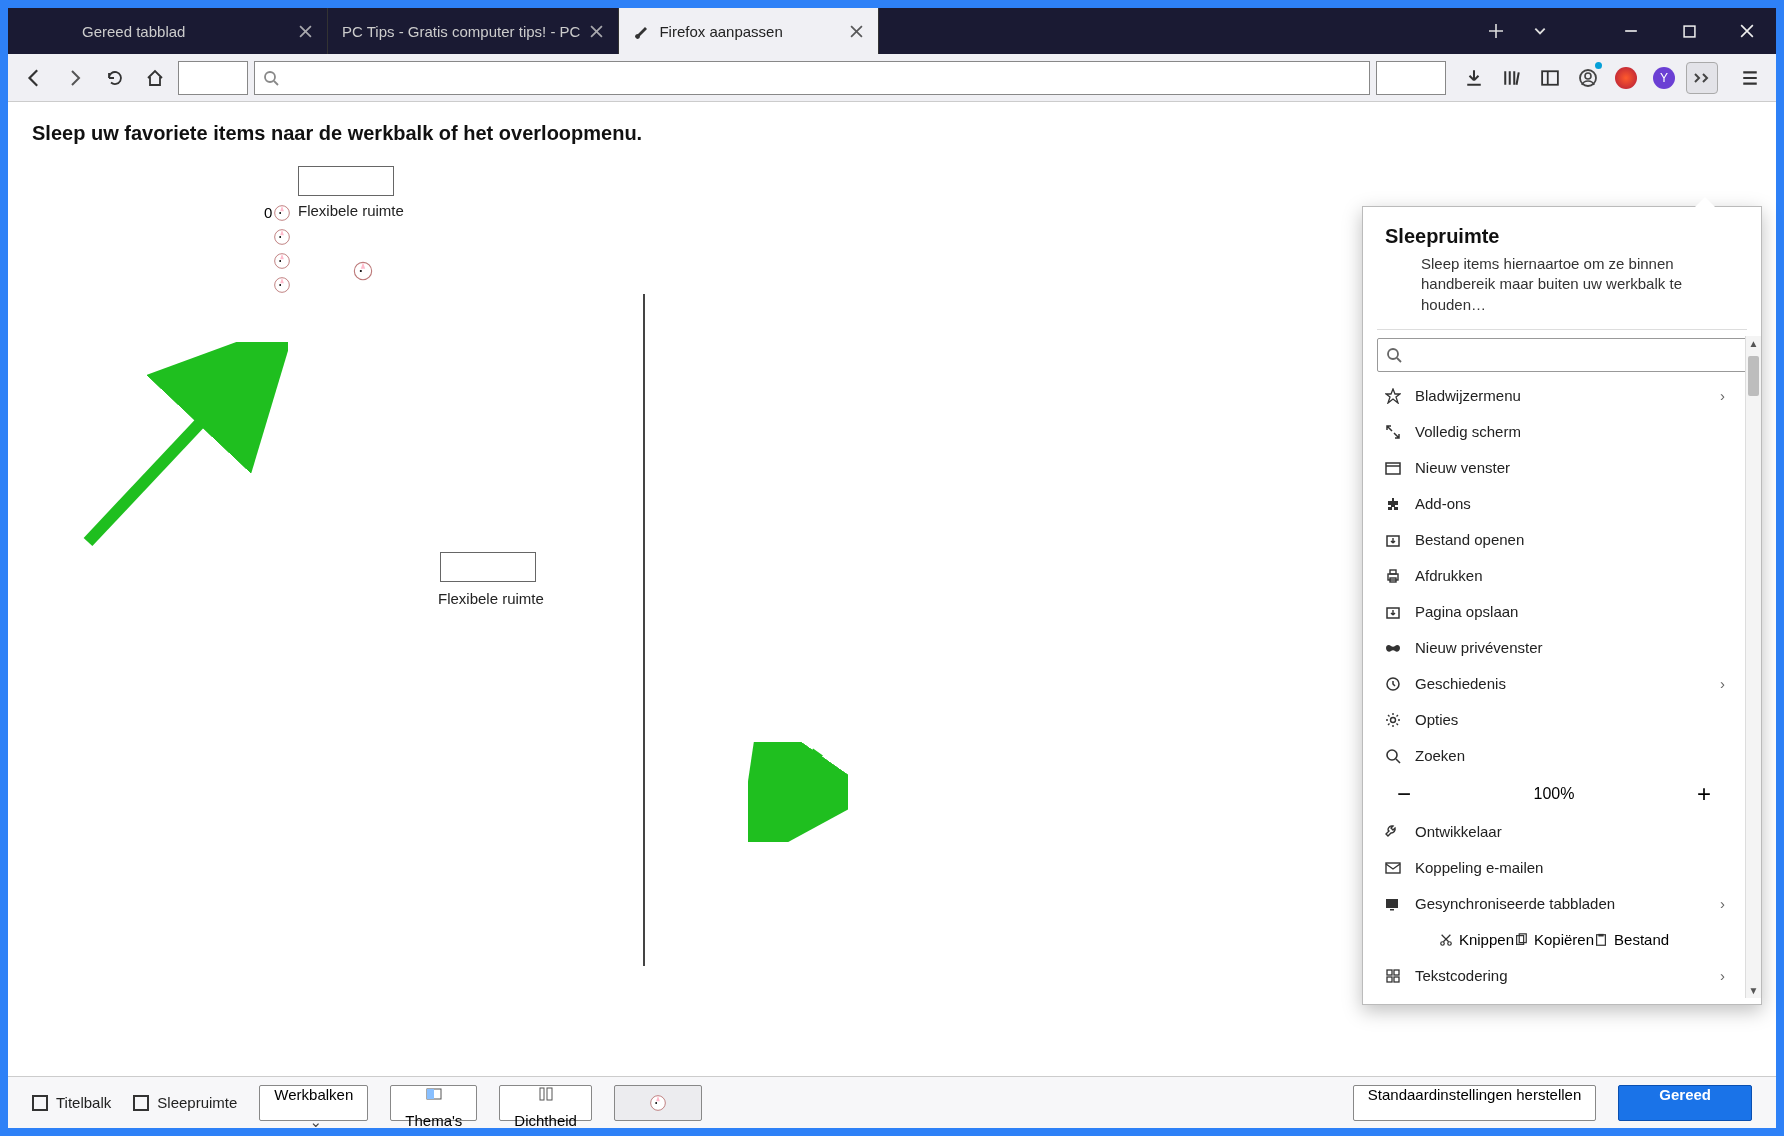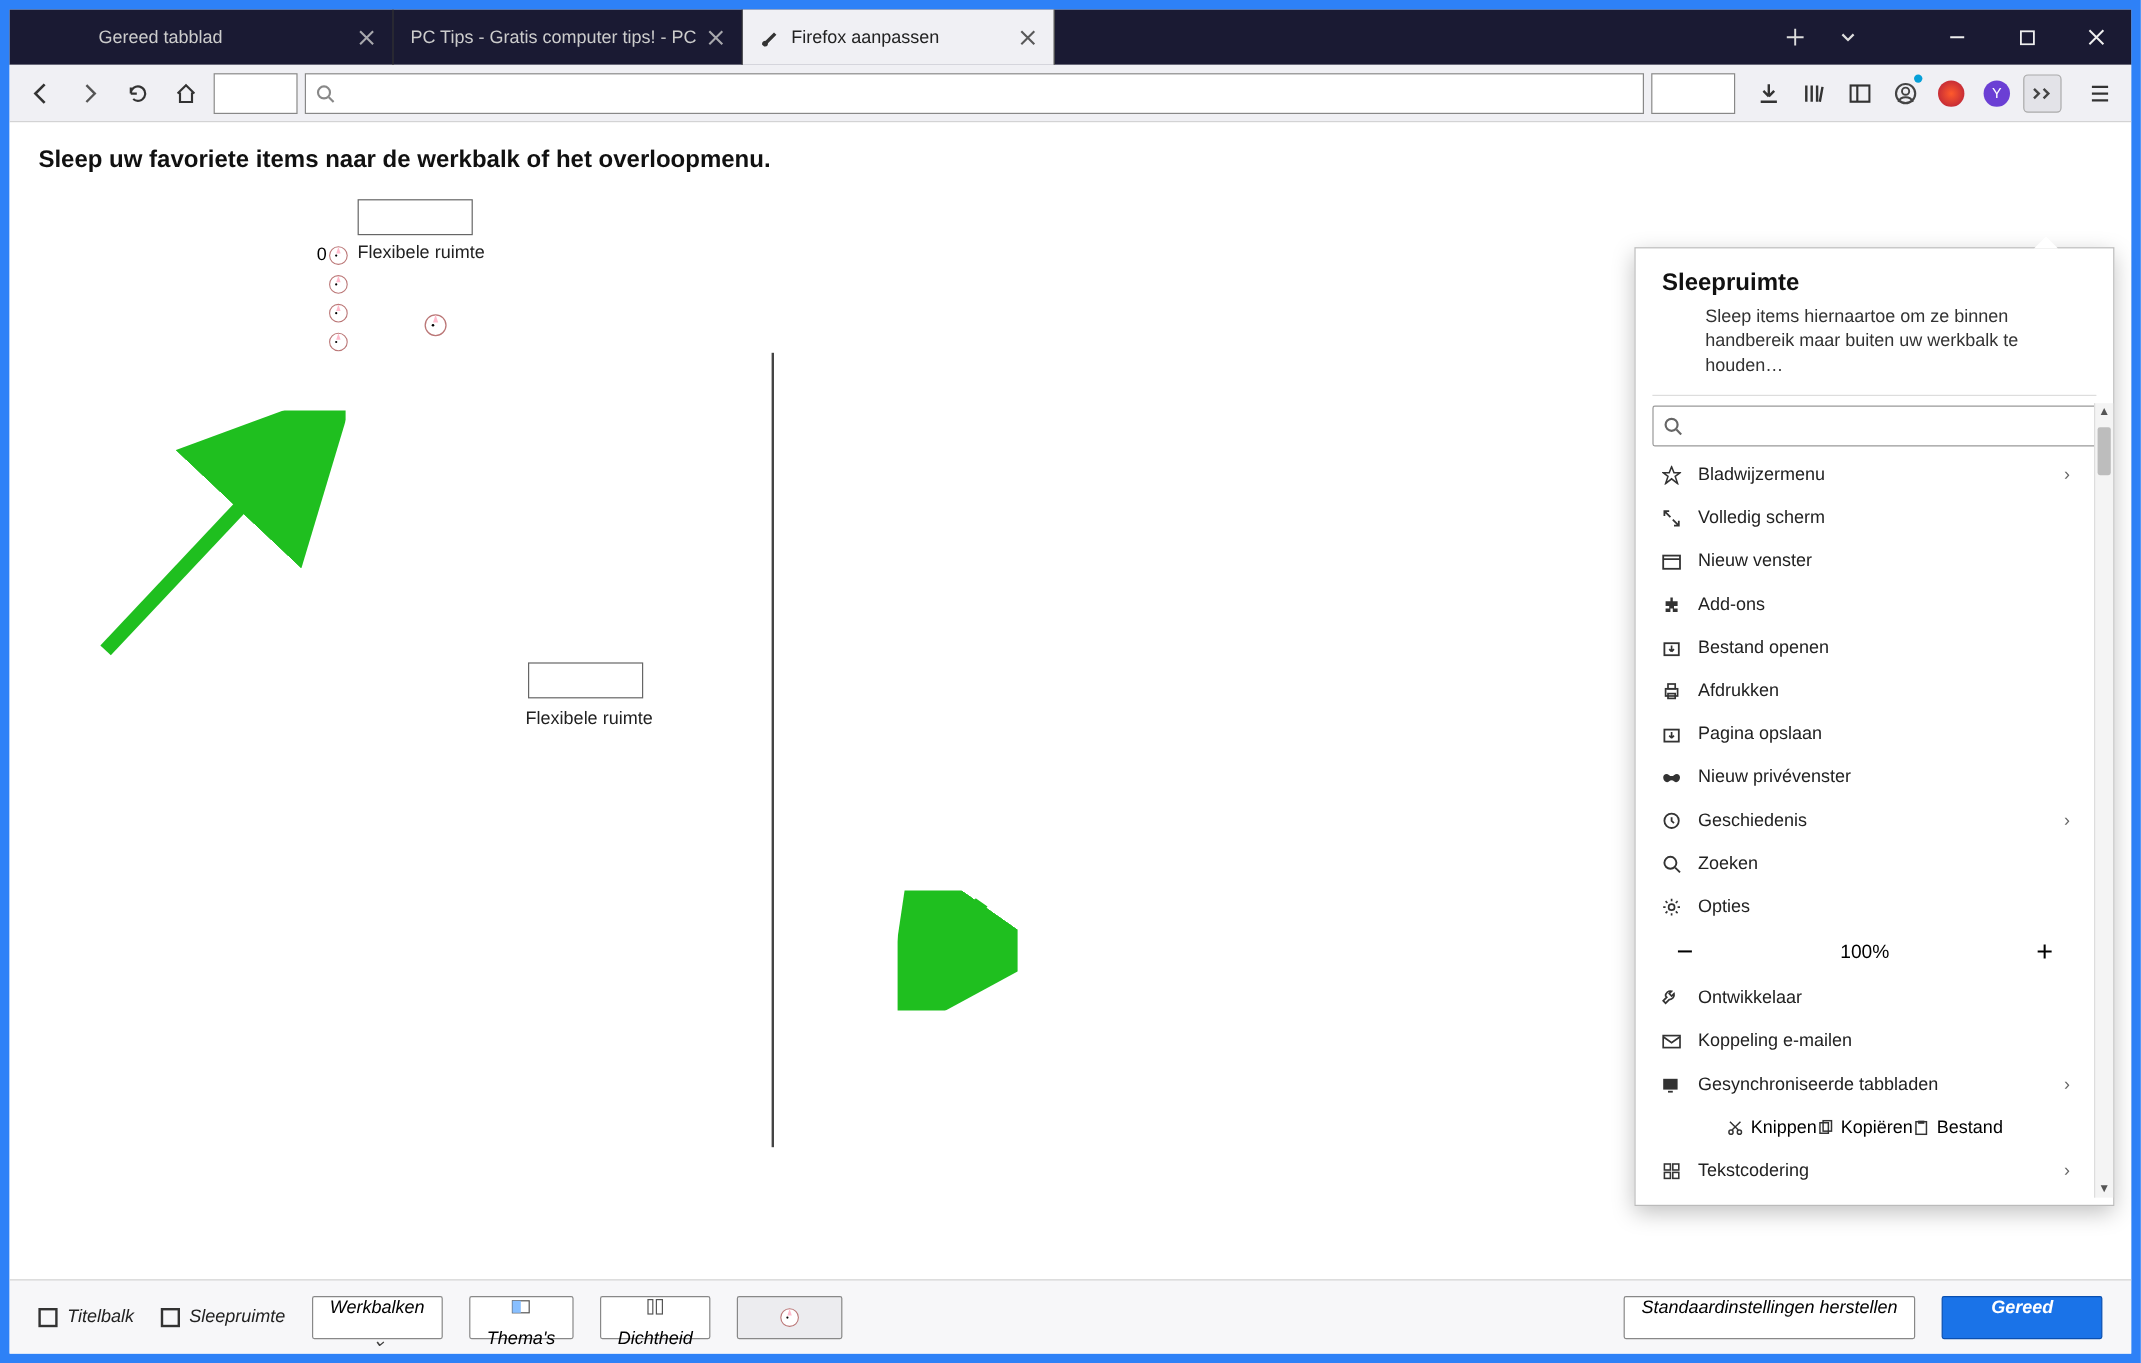--- a/index.html
+++ b/index.html
@@ -57,21 +57,21 @@
 .zoom-row { display:flex; align-items:center; height:40px; justify-content:space-between; padding:0 20px; }
 .zoom-row .zl { font-size:24px; font-weight:300; }
 .clip-row { display:flex; align-items:center; height:36px; justify-content:center; padding:0 6px; font-size:15px; }
 .clip-row .clip-item { display:flex; align-items:center; gap:6px; }
 .scroll-indicator { position:absolute; right:0; top:6px; bottom:6px; width:16px; background:#f4f4f4; border-left:1px solid #ddd; }
 .scroll-thumb { position:absolute; left:2px; right:2px; top:20px; height:40px; background:#bdbdbd; border-radius:2px; }
 .scroll-up { position:absolute; top:2px; left:0; right:0; text-align:center; font-size:10px; color:#555; }
 .scroll-down { position:absolute; bottom:2px; left:0; right:0; text-align:center; font-size:10px; color:#555; }
 
 
-.footer { height: 62px; border-top: 1px solid #ccc; background: #f7f7f9; display: flex; align-items: center; padding: 0 24px; gap: 22px; font-style: italic; }
+.footer { height: 52px; border-top: 1px solid #ccc; background: #f7f7f9; display: flex; align-items: center; padding: 0 24px; gap: 22px; }
 .check-item { display:flex; align-items:center; gap:8px; font-size:15px; color:#222; }
 .check-box { width:16px; height:16px; border:2px solid #333; }
 .footer-btn { height:36px; border:1px solid #888; background:#fff; display:flex; align-items:center; padding:0 14px; font-size:15px; gap:10px; border-radius:2px;flex-direction:column; }
 .footer-btn .caret { margin-left:4px; color:#444; }
 .footer-btn.icononly { width:88px; justify-content:center; background:#ececef; }
 .footer-spacer { flex:1; }
 .footer-btn.primary { background:#1a73e8; color:#fff; font-weight:600; border:1px solid #0a4fb0; padding:0 40px; }
 .footer-btn.restore { }
 
 svg { display:block; }
@@ -368,34 +368,34 @@
                   <circle cx="8" cy="8" r="6" stroke="#333" fill="none" stroke-width="1.5"></circle>
                   <path d="M8 5v3l2 2" stroke="#333" stroke-width="1.5" fill="none"></path>
                 </svg>
               </span>
             <span>Geschiedenis</span>
             <span class="chev">›</span>
           </div>
           <div class="overflow-item">
             <span class="icon">
                 <svg width="16" height="16" viewBox="0 0 16 16">
+                  <circle cx="8" cy="8" r="2.5" stroke="#333" fill="none" stroke-width="1.4"></circle>
+                  <path d="M8 1v2M8 13v2M1 8h2M13 8h2M3 3l1.5 1.5M11.5 11.5L13 13M13 3l-1.5 1.5M4.5 11.5L3 13" stroke="#333" stroke-width="1.4"></path>
+                </svg>
+              </span>
+            <span>Opties</span>
+          </div>
+          <div class="overflow-item">
+            <span class="icon">
+                <svg width="16" height="16" viewBox="0 0 16 16">
                   <circle cx="7" cy="7" r="5" stroke="#333" stroke-width="1.6" fill="none"></circle>
                   <path d="M11 11l4 4" stroke="#333" stroke-width="1.6"></path>
                 </svg>
               </span>
             <span>Zoeken</span>
-          </div>
-          <div class="overflow-item">
-            <span class="icon">
-                <svg width="16" height="16" viewBox="0 0 16 16">
-                  <circle cx="8" cy="8" r="2.5" stroke="#333" fill="none" stroke-width="1.4"></circle>
-                  <path d="M8 1v2M8 13v2M1 8h2M13 8h2M3 3l1.5 1.5M11.5 11.5L13 13M13 3l-1.5 1.5M4.5 11.5L3 13" stroke="#333" stroke-width="1.4"></path>
-                </svg>
-              </span>
-            <span>Opties</span>
           </div>
           <div class="zoom-row">
             <span class="zl">−</span>
             <span>100%</span>
             <span class="zl">+</span>
           </div>
           <div class="overflow-item">
             <span class="icon">
                 <svg width="16" height="16" viewBox="0 0 16 16">
                   <path d="M3 6a4 4 0 0 1 5-4l-2 2 2 2 2-2a4 4 0 0 1-4 5l-3 3-2-2 3-3z" fill="none" stroke="#333" stroke-width="1.4"></path>

